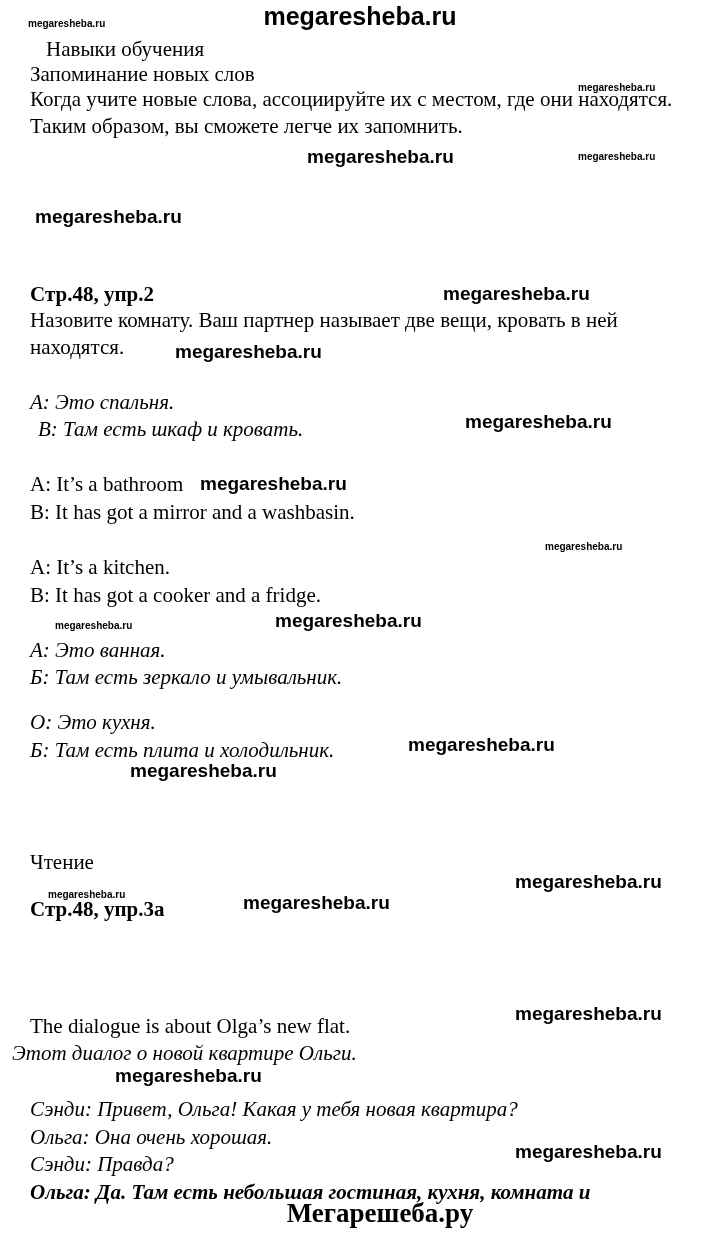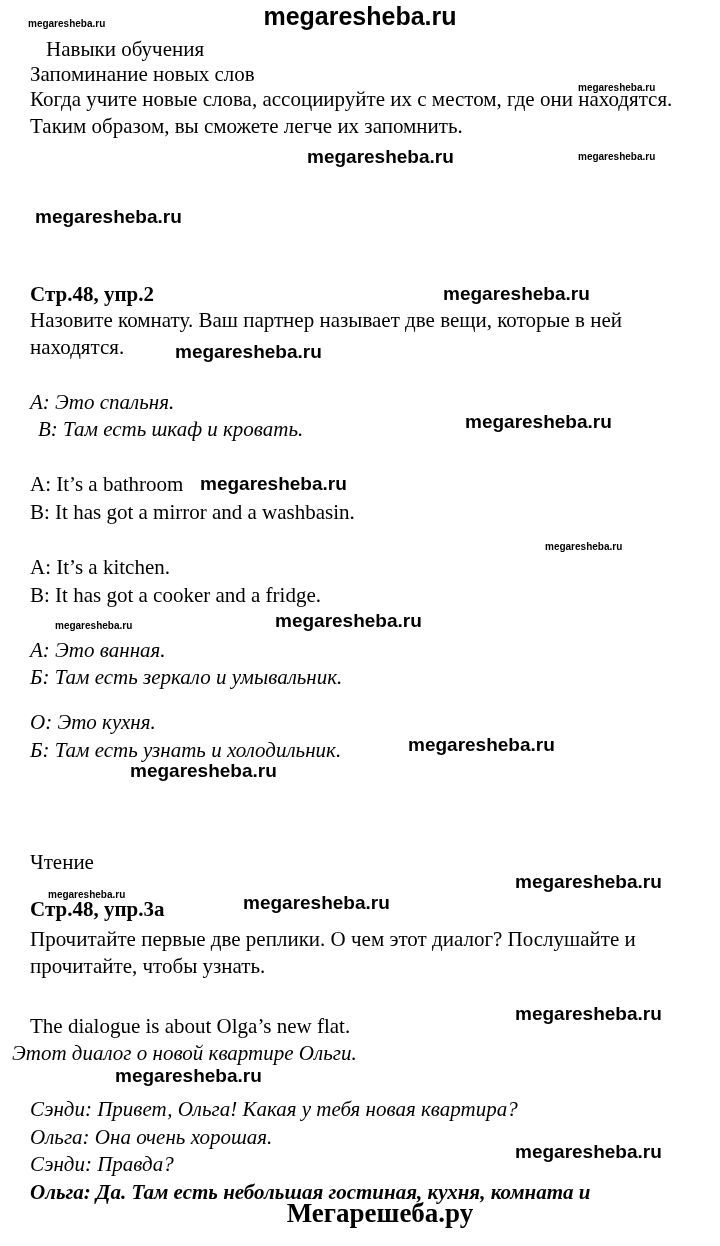--- a/index.html
+++ b/index.html
@@ -61,21 +61,21 @@
   <div class="t" style="left:30px; top:61px;">Запоминание новых слов</div>
   <div class="wm wm10" style="left:578px; top:82px;">megaresheba.ru</div>
   <div class="t" style="left:30px; top:86px; width:662px;">Когда учите новые слова, ассоциируйте их с местом, где они находятся. Таким образом, вы сможете легче их запомнить.</div>
 
   <div class="wm wm19" style="left:307px; top:146px;">megaresheba.ru</div>
   <div class="wm wm10" style="left:578px; top:151px;">megaresheba.ru</div>
   <div class="wm wm19" style="left:35px; top:206px;">megaresheba.ru</div>
 
   <div class="t b" style="left:30px; top:281px;">Стр.48, упр.2</div>
   <div class="wm wm19" style="left:443px; top:283px;">megaresheba.ru</div>
-  <div class="t" style="left:30px; top:307px; width:665px;">Назовите комнату. Ваш партнер называет две вещи, которые в ней находятся.</div>
+  <div class="t" style="left:30px; top:307px; width:665px;">Назовите комнату. Ваш партнер называет две вещи, кровать в ней находятся.</div>
   <div class="wm wm19" style="left:175px; top:341px;">megaresheba.ru</div>
 
   <div class="t i" style="left:30px; top:389px;">А: Это спальня.</div>
   <div class="t i" style="left:30px; top:416px;margin-left:8px;">В: Там есть шкаф и кровать.</div>
   <div class="wm wm19" style="left:465px; top:411px;">megaresheba.ru</div>
 
   <div class="t" style="left:30px; top:471px;">A: It’s a bathroom</div>
   <div class="wm wm19" style="left:200px; top:473px;">megaresheba.ru</div>
   <div class="t" style="left:30px; top:499px;">B: It has got a mirror and a washbasin.</div>
 
@@ -83,30 +83,29 @@
   <div class="wm wm10" style="left:545px; top:541px;">megaresheba.ru</div>
   <div class="t" style="left:30px; top:582px;">B: It has got a cooker and a fridge.</div>
 
   <div class="wm wm10" style="left:55px; top:620px;">megaresheba.ru</div>
   <div class="wm wm19" style="left:275px; top:610px;">megaresheba.ru</div>
 
   <div class="t i" style="left:30px; top:637px;">А: Это ванная.</div>
   <div class="t i" style="left:30px; top:664px;">Б: Там есть зеркало и умывальник.</div>
 
   <div class="t i" style="left:30px; top:709px;">О: Это кухня.</div>
-  <div class="t i" style="left:30px; top:737px;">Б: Там есть узнать и холодильник.</div>
+  <div class="t i" style="left:30px; top:737px;">Б: Там есть плита и холодильник.</div>
   <div class="wm wm19" style="left:408px; top:734px;">megaresheba.ru</div>
   <div class="wm wm19" style="left:130px; top:760px;">megaresheba.ru</div>
 
   <div class="t" style="left:30px; top:849px;">Чтение</div>
   <div class="wm wm19" style="left:515px; top:871px;">megaresheba.ru</div>
   <div class="wm wm10" style="left:48px; top:889px;">megaresheba.ru</div>
   <div class="t b" style="left:30px; top:896px;">Стр.48, упр.3а</div>
   <div class="wm wm19" style="left:243px; top:892px;">megaresheba.ru</div>
-  <div class="t" style="left:30px; top:926px; width:685px;">Прочитайте первые две реплики. О чем этот диалог? Послушайте и прочитайте, чтобы узнать.</div>
 
   <div class="t" style="left:30px; top:1013px;">The dialogue is about Olga’s new flat.</div>
   <div class="wm wm19" style="left:515px; top:1003px;">megaresheba.ru</div>
   <div class="t i" style="left:12px; top:1040px;">Этот диалог о новой квартире Ольги.</div>
   <div class="wm wm19" style="left:115px; top:1065px;">megaresheba.ru</div>
 
   <div class="t i" style="left:30px; top:1096px;">Сэнди: Привет, Ольга! Какая у тебя новая квартира?</div>
   <div class="t i" style="left:30px; top:1124px;">Ольга: Она очень хорошая.</div>
   <div class="t i" style="left:30px; top:1151px;">Сэнди: Правда?</div>
   <div class="wm wm19" style="left:515px; top:1141px;">megaresheba.ru</div>

